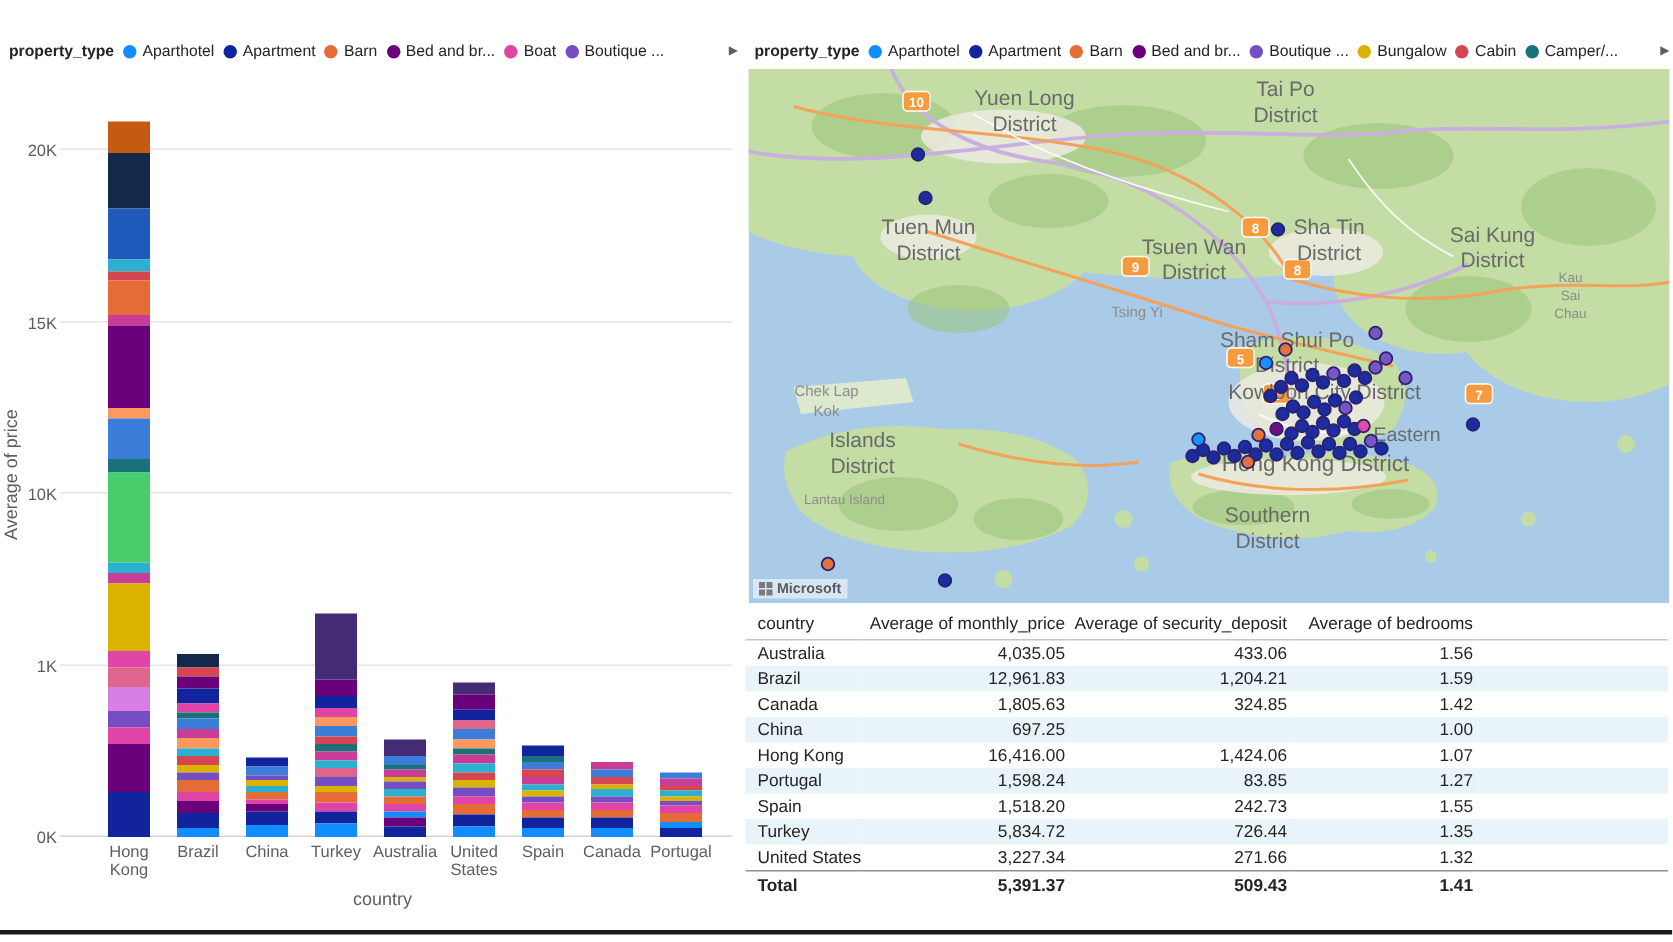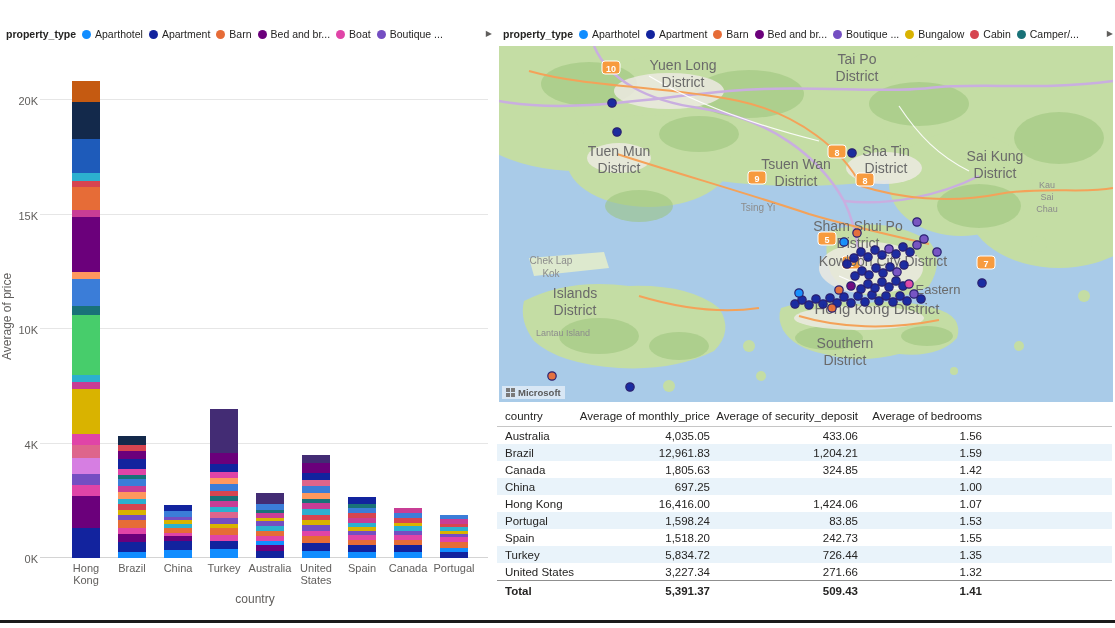--- a/index.html
+++ b/index.html
@@ -82,21 +82,21 @@
           <span class="legend-label">Boat</span>
         </span>
         <span class="legend-item">
           <span class="legend-dot" style="background: rgb(116, 78, 194);"></span>
           <span class="legend-label">Boutique ...</span>
         </span>
       </div>
     <div class="y-axis-title">Average of price</div>
     <div class="y-ticks" id="y-ticks">
         <div class="y-tick" style="bottom: -7px;">0K</div>
-        <div class="y-tick" style="bottom: 107.5px;">4K</div>
+        <div class="y-tick" style="bottom: 107.5px;">1K</div>
         <div class="y-tick" style="bottom: 222px;">10K</div>
         <div class="y-tick" style="bottom: 336.5px; margin-left: 11px;">15K</div>
         <div class="y-tick" style="bottom: 451px;">20K</div>
       </div>
     <div class="plot">
       <div id="gridlines">
           <div class="gridline zero" style="bottom: 0px;"></div>
           <div class="gridline" style="bottom: 114.5px;"></div>
           <div class="gridline" style="bottom: 229px;"></div>
           <div class="gridline" style="bottom: 343.5px;"></div>
@@ -537,21 +537,21 @@
             <td class="col-text">Hong Kong</td>
             <td class="col-num">16,416.00</td>
             <td class="col-num">1,424.06</td>
             <td class="col-num">1.07</td>
             <td></td>
           </tr>
           <tr>
             <td class="col-text">Portugal</td>
             <td class="col-num">1,598.24</td>
             <td class="col-num">83.85</td>
-            <td class="col-num">1.53</td>
+            <td class="col-num">1.27</td>
             <td></td>
           </tr>
           <tr>
             <td class="col-text">Spain</td>
             <td class="col-num">1,518.20</td>
             <td class="col-num">242.73</td>
             <td class="col-num">1.55</td>
             <td></td>
           </tr>
           <tr>

